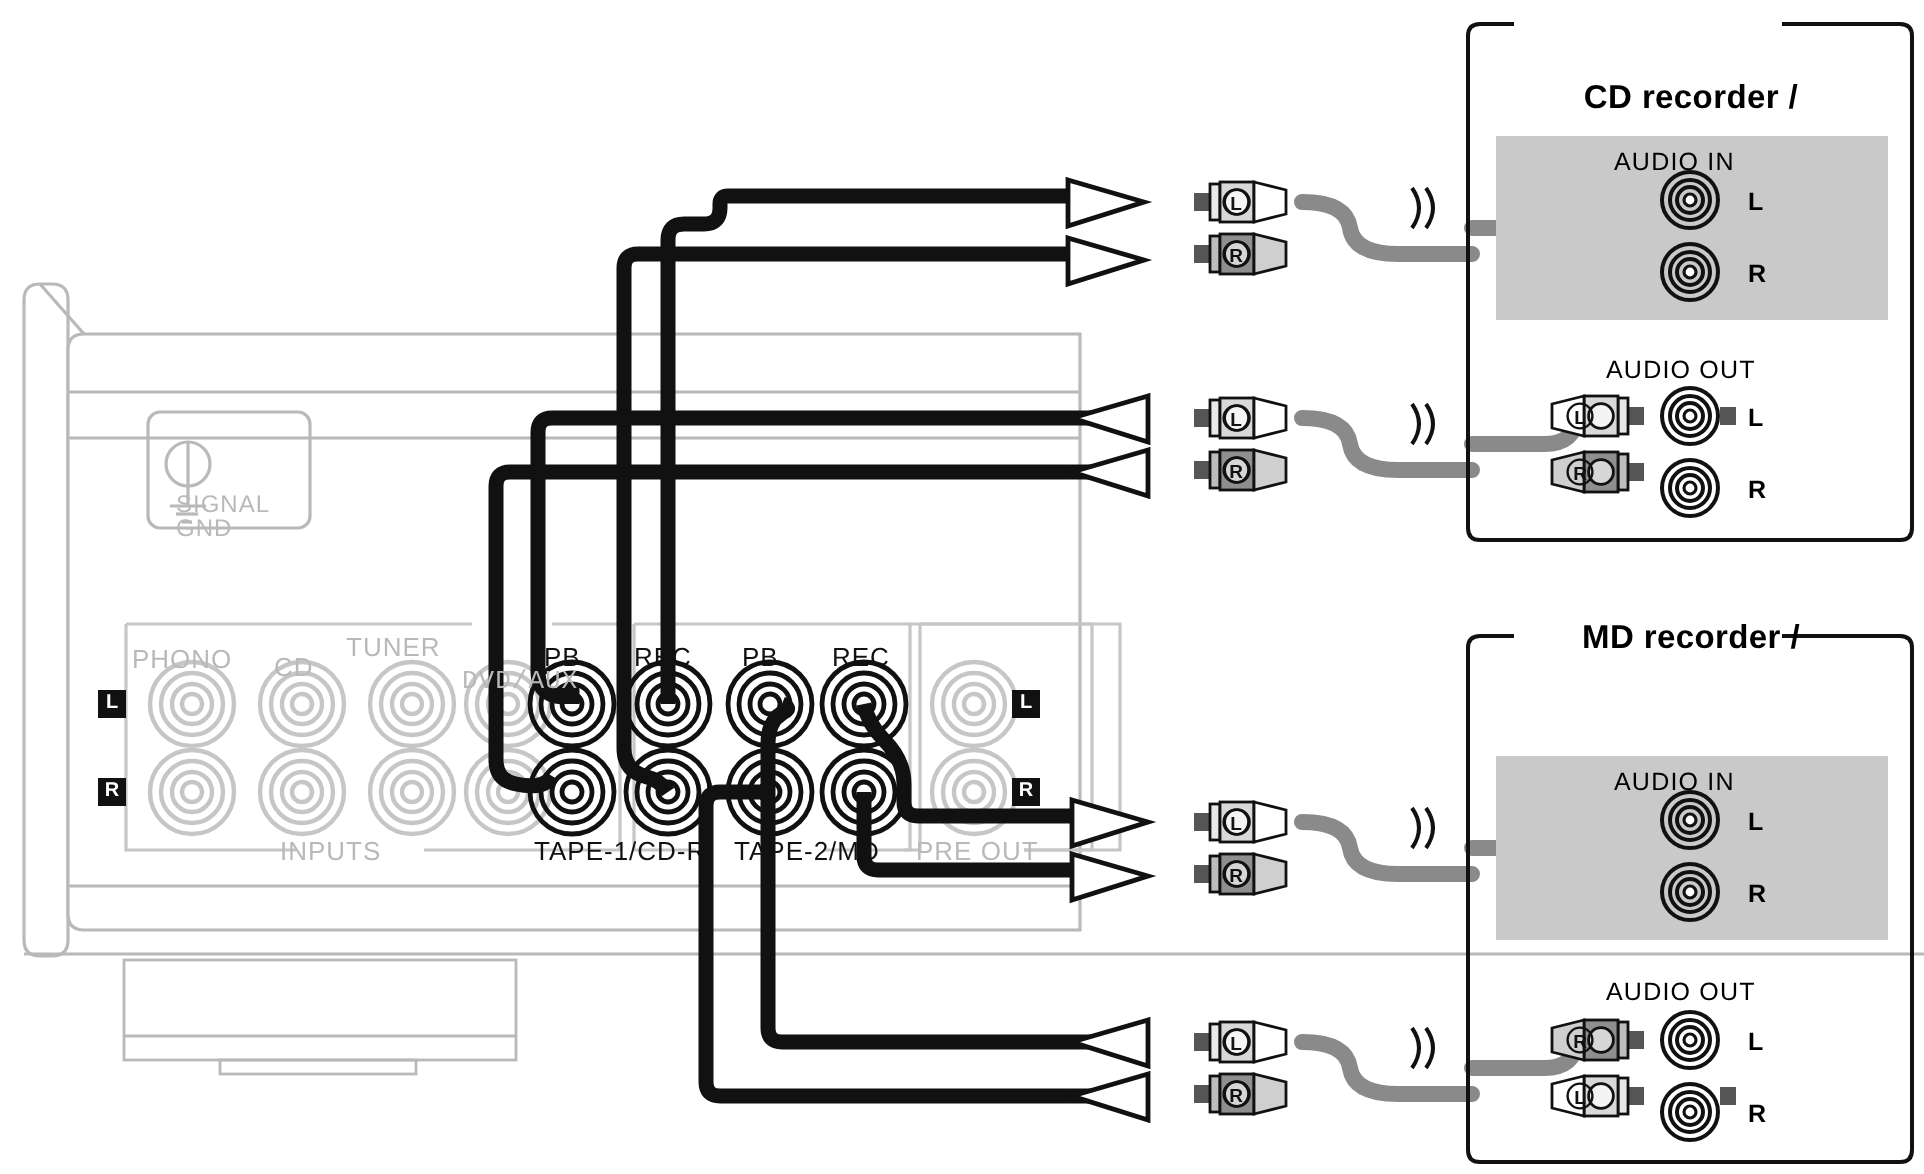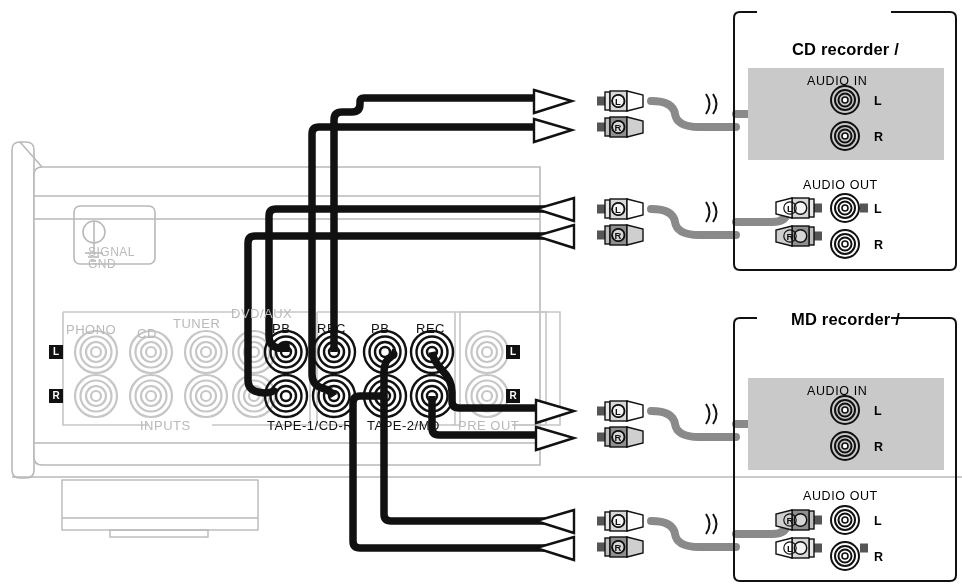--- a/index.html
+++ b/index.html
@@ -329,21 +329,21 @@
 </svg>
 
 <div class="txt silk-sig" style="left:88px;top:206px;margin-top:40px;">
   <div>SIGNAL</div>
   <div>GND</div>
 </div>
 
 <div class="txt silk" style="left:66px;top:322px;">PHONO</div>
 <div class="txt silk" style="left:137px;top:326px;">CD</div>
 <div class="txt silk" style="left:173px;top:316px;">TUNER</div>
-<div class="txt silk" style="left:231px;top:306px;">DVD/AUX</div>
+<div class="txt silk" style="left:231px;top:333px;font-family:Liberation Mono, monospace;">DVD/AUX</div>
 <div class="txt silk" style="left:140px;top:418px;">INPUTS</div>
 
 <div class="txt silk-dark" style="left:272px;top:321px;">PB</div>
 <div class="txt silk-dark" style="left:317px;top:321px;">REC</div>
 <div class="txt silk-dark" style="left:371px;top:321px;">PB</div>
 <div class="txt silk-dark" style="left:416px;top:321px;">REC</div>
 
 <div class="txt silk-dark" style="left:267px;top:418px;">TAPE-1/CD-R</div>
 <div class="txt silk-dark" style="left:367px;top:418px;text-align:center;">TAPE-2/MD</div>
 <div class="txt silk" style="left:458px;top:418px;">PRE OUT</div>

